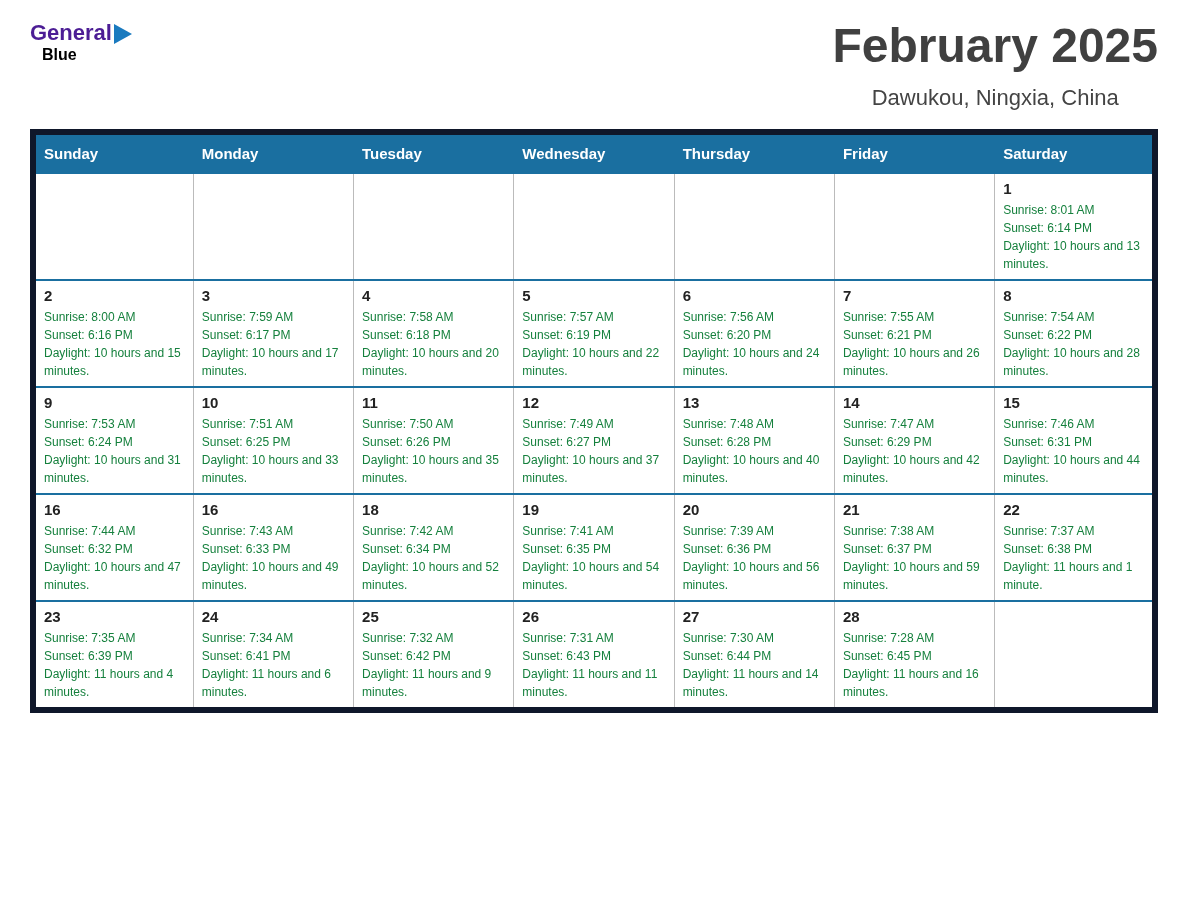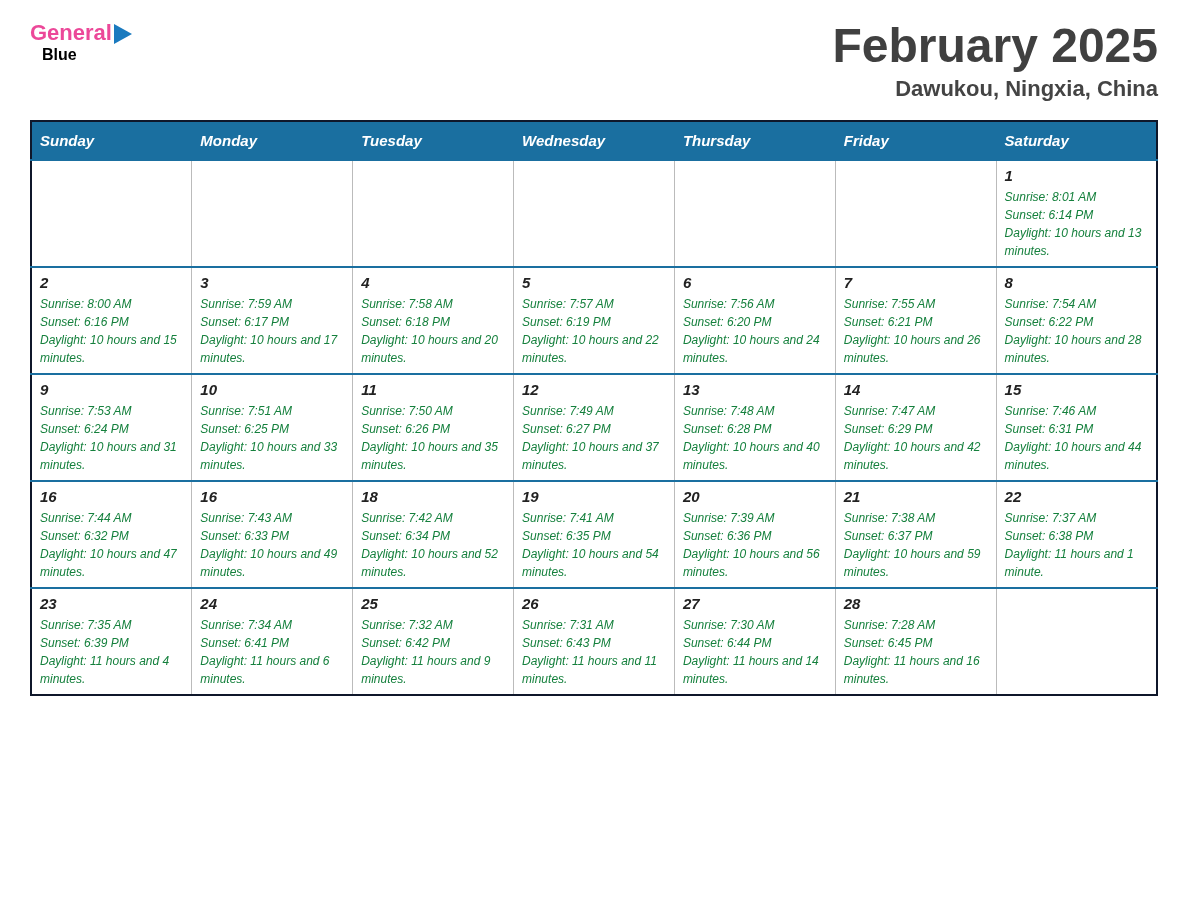--- a/index.html
+++ b/index.html
@@ -12,21 +12,21 @@
     }
     .header {
       display: flex;
       justify-content: space-between;
       align-items: flex-start;
       margin-bottom: 18px;
     }
     .logo-text-general {
       font-size: 22px;
       font-weight: bold;
-      color: #ec4899;
+      color: #4c1d95;
     }
     .logo-blue {
       font-size: 16px;
       font-weight: bold;
       color: #000000;
       margin-left: 12px;
     }
     .logo-block {
       display: flex;
       flex-direction: column;
@@ -39,29 +39,29 @@
       text-align: right;
     }
     .title-block h1 {
       font-size: 48px;
       font-weight: bold;
       color: #404040;
       line-height: 1.1;
     }
     .title-block h2 {
       font-size: 22px;
-      font-weight: bold;
+      font-weight: normal;
       color: #444;
-      margin-top: 3px;
+      margin-top: 12px;
+      text-align: center;
     }
     .calendar {
       width: 100%;
       border-collapse: collapse;
-      border: 2px solid #0f172a;
-      font-style: italic;
+      border: 6px solid #0f172a;
     }
     .calendar th {
       background-color: #1a6fa0;
       color: #fff;
       font-size: 15px;
       font-weight: bold;
       padding: 10px 8px;
       text-align: left;
       border: 1px solid #1a6fa0;
     }

